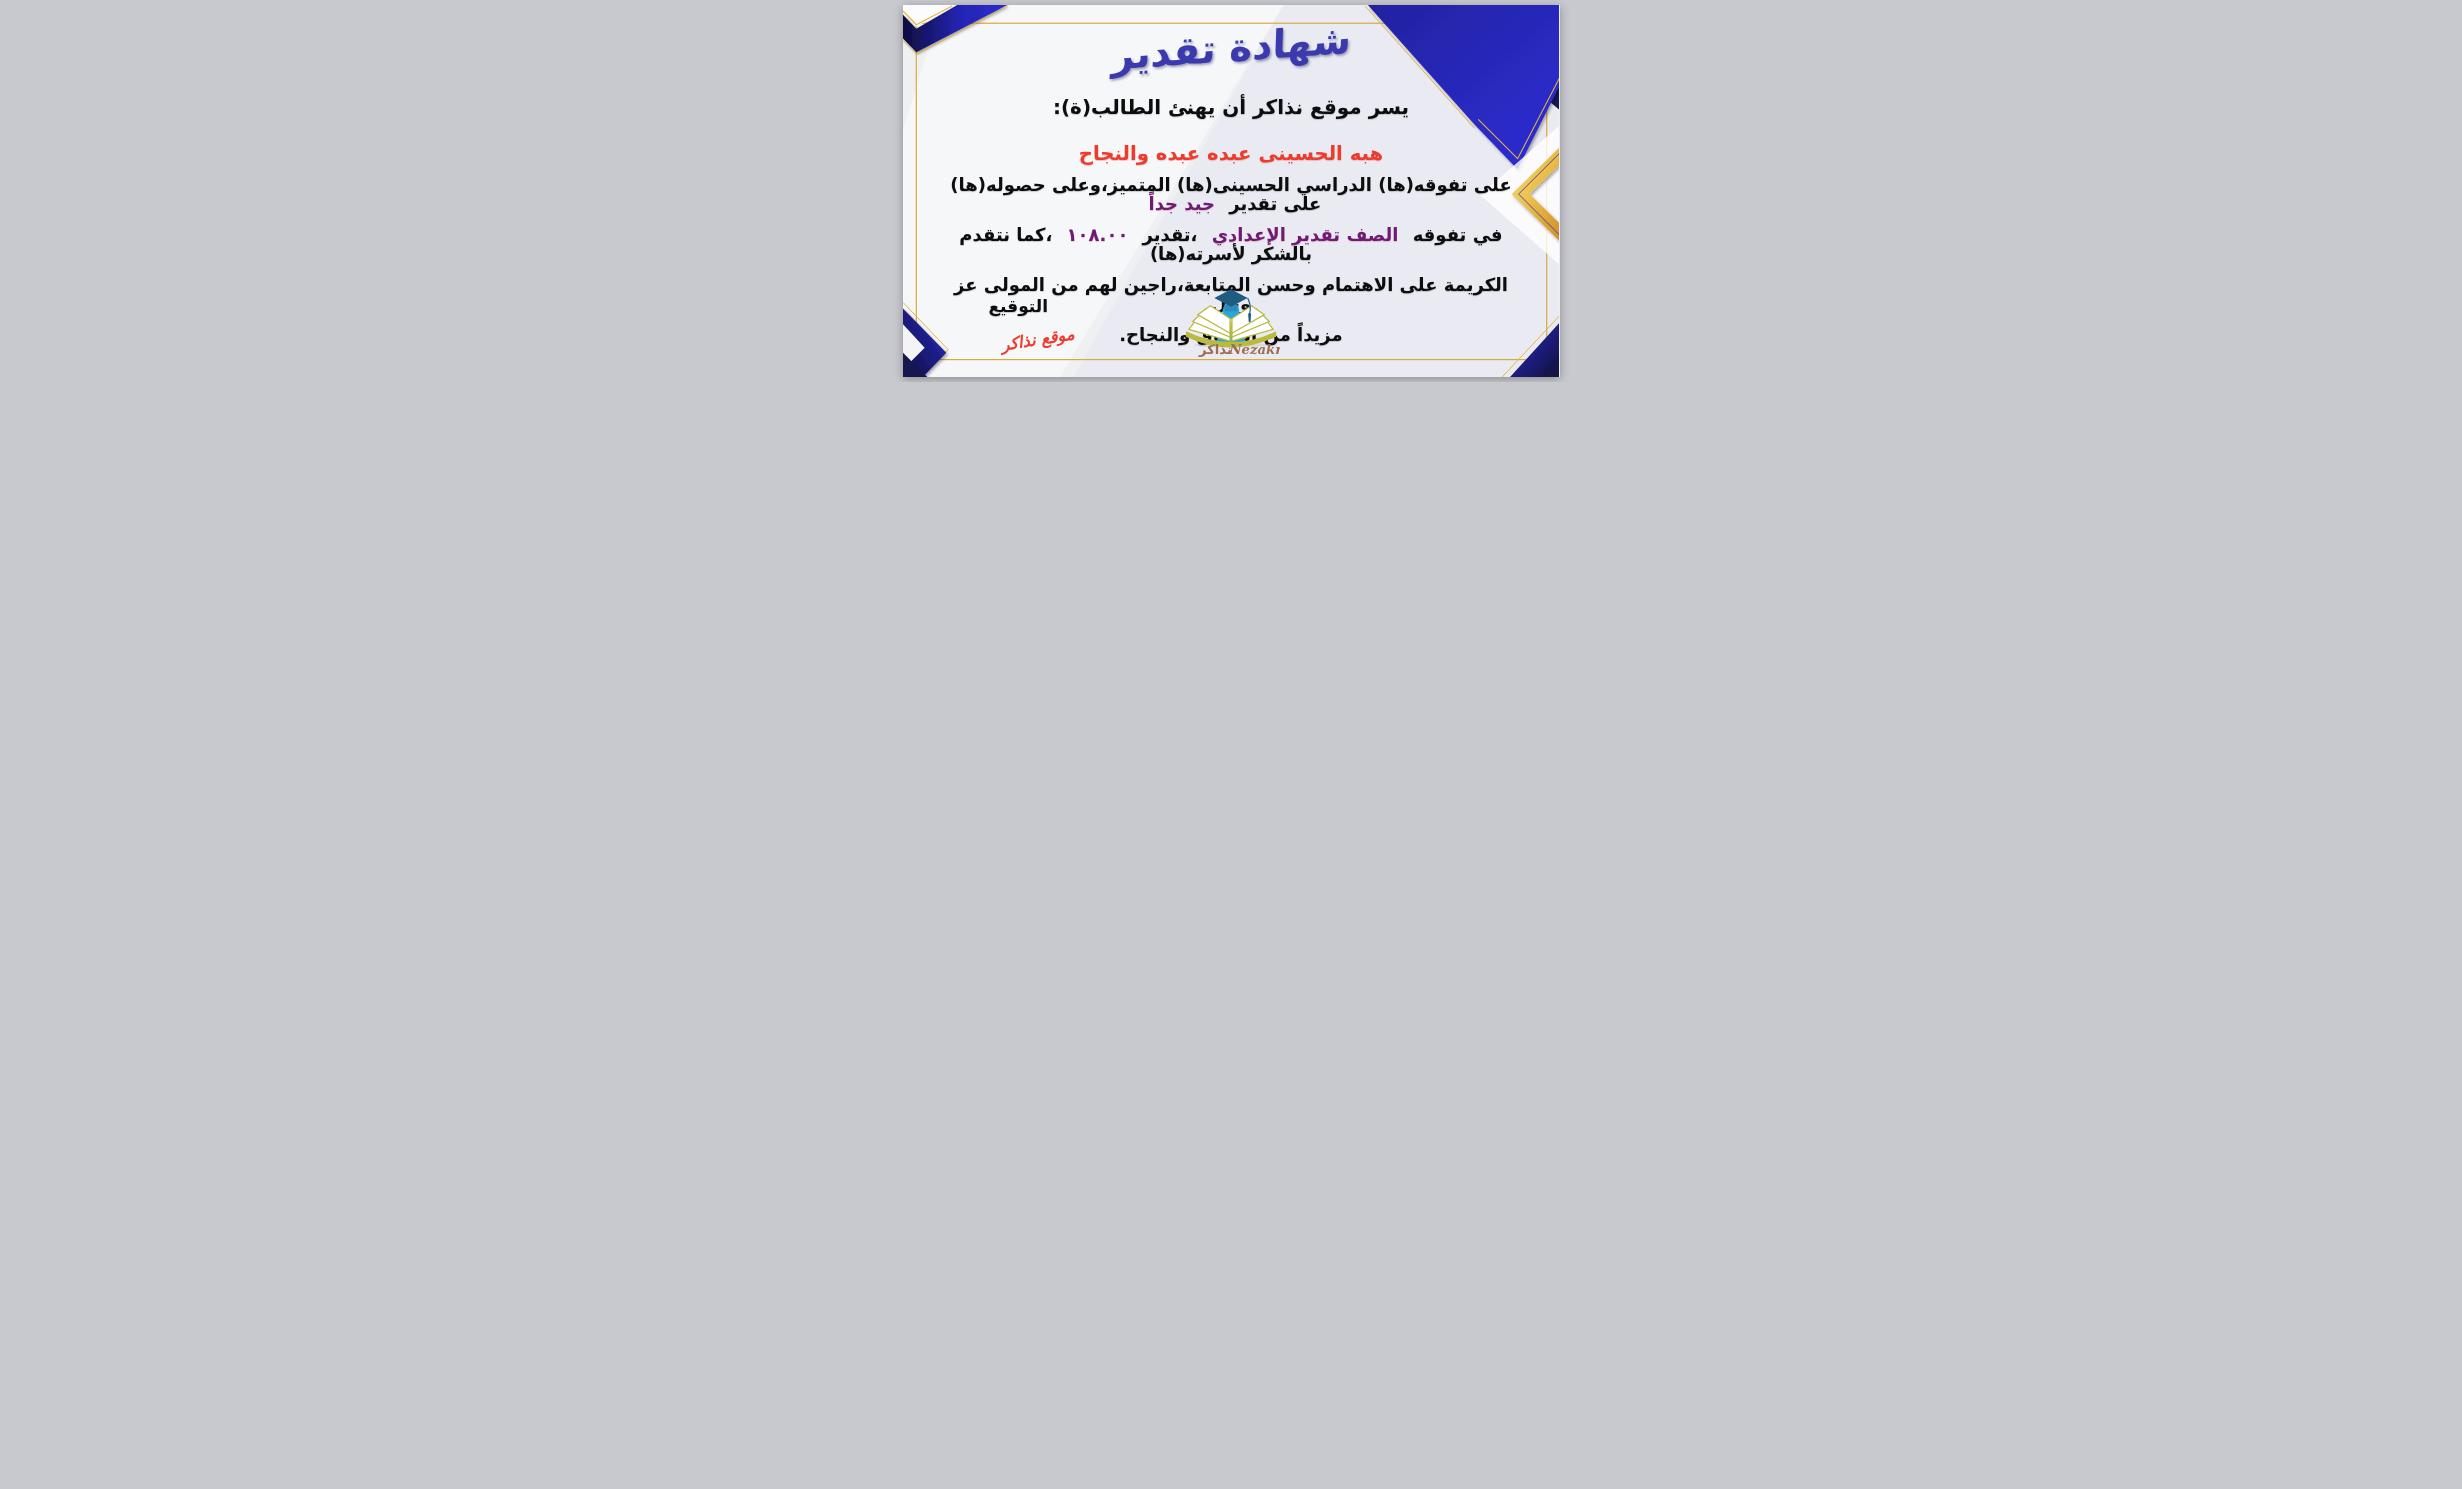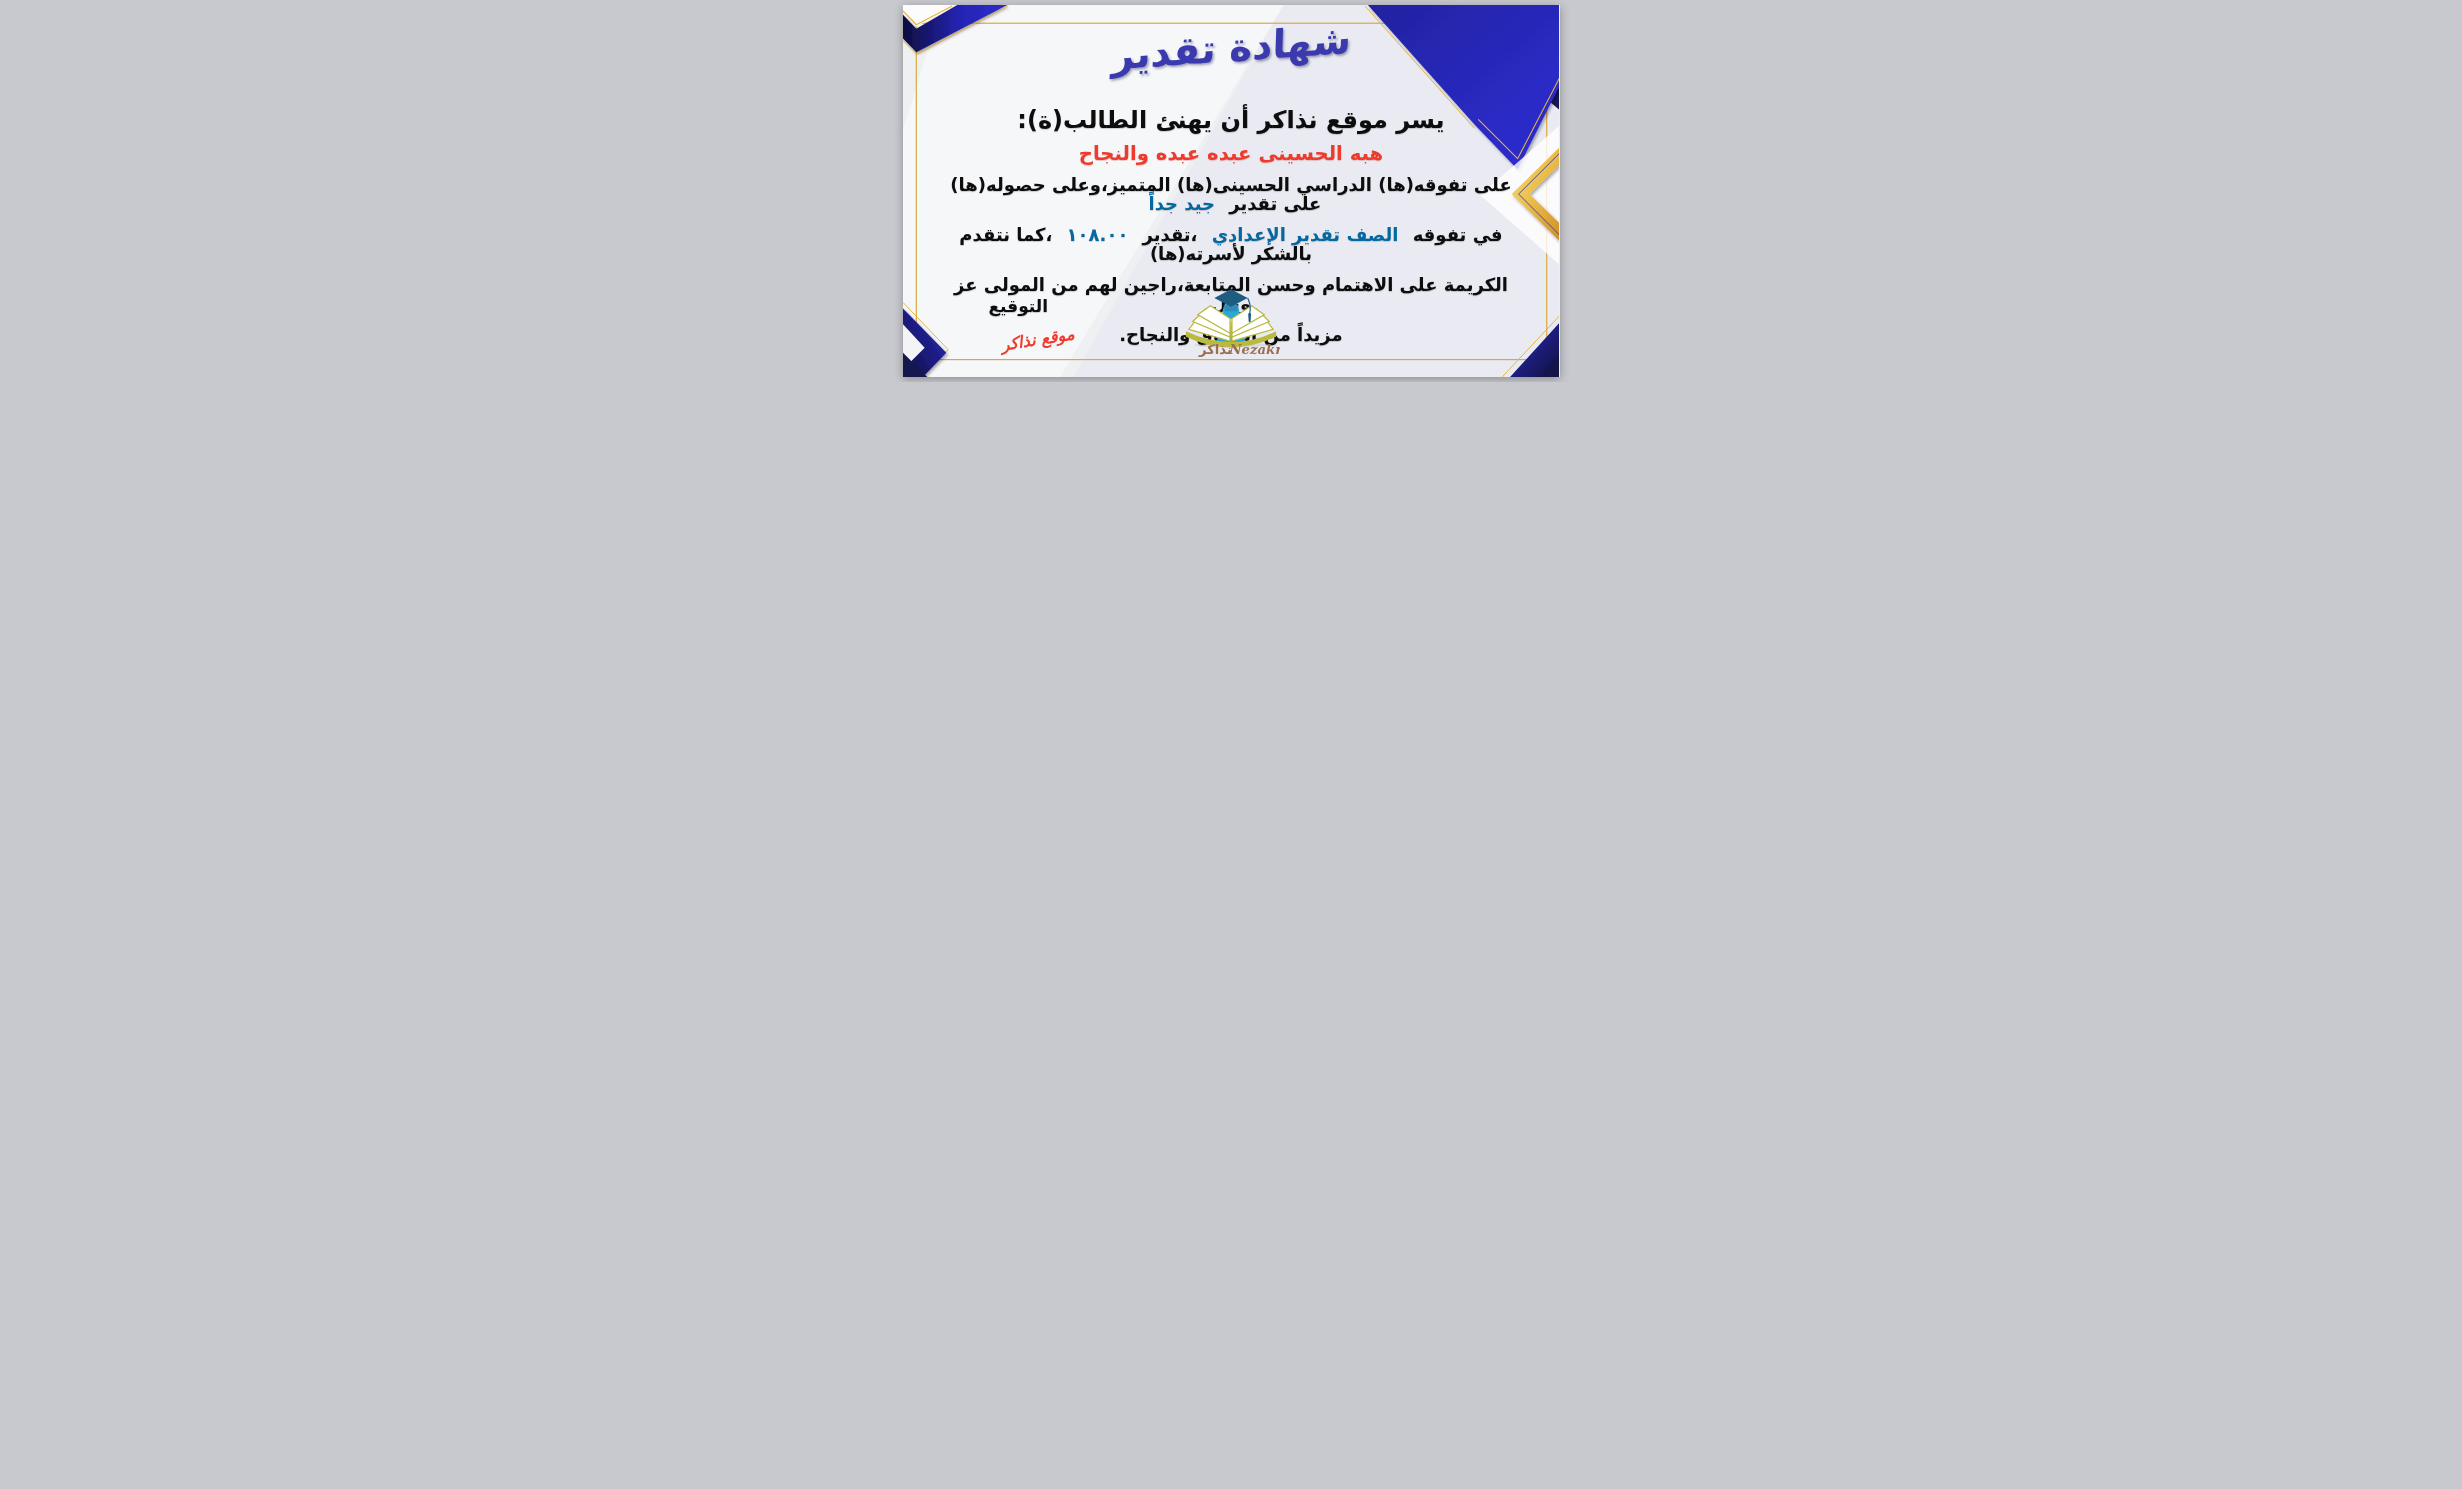--- a/index.html
+++ b/index.html
@@ -10,27 +10,27 @@
   .bg-tint-right{background:#e7e8f1;opacity:.65;clip-path:polygon(58% 0,100% 0,100% 100%,26% 100%);}
   .bg-light-top{background:#f7f8fa;opacity:.85;clip-path:polygon(6% 0,58% 0,24% 100%,0 100%,0 34%);}
   .decor{position:absolute;inset:0;z-index:2;pointer-events:none;}
   .content{position:absolute;inset:0;z-index:3;direction:rtl;}
   .title{position:absolute;top:19.7px;left:0;right:0;text-align:center;
          font-size:39px;font-weight:bold;color:#3a3aae;
          transform:rotate(-4deg) skewX(-6deg);
          text-shadow:1.5px 2px 2.5px rgba(35,35,90,.40);}
   .line{position:absolute;left:0;right:0;text-align:center;font-weight:bold;color:#0d0d0d;
         text-shadow:0 1px 1px rgba(0,0,0,.18);}
-  .intro{top:101px;font-size:24px;}
+  .intro{top:90px;font-size:20px;}
   .student{top:137px;font-size:19.7px;color:#ef3b2d;text-shadow:0 1px 1px rgba(150,20,10,.2);}
   .bodytext{position:absolute;top:170px;left:29.5px;right:29.5px;text-align:center;
             font-weight:bold;font-size:18px;color:#0d0d0d;line-height:1.06;
             text-shadow:0 1px 1px rgba(0,0,0,.18);}
   .bodytext .row{margin-bottom:11.8px;}
-  .red{color:#0369a1;text-shadow:0 1px 1px rgba(150,20,10,.2);text-align:right;}
+  .red{color:#701a75;text-shadow:0 1px 1px rgba(150,20,10,.2);text-align:right;}
   .gap{margin:0 7.9px;display:inline-block;}
   .sig-label{position:absolute;left:86px;top:291px;font-size:17px;font-weight:bold;color:#0d0d0d;
              text-shadow:0 1px 1px rgba(0,0,0,.18);text-align:right;}
   .sig-script{position:absolute;left:98px;top:325px;font-size:16.3px;font-style:italic;font-weight:bold;
               color:#ef3b2d;transform:rotate(-9deg);letter-spacing:0.5px;}
   .logo{position:absolute;left:279px;top:279px;width:98px;height:74px;}
 </style>
 </head>
 <body>
 

